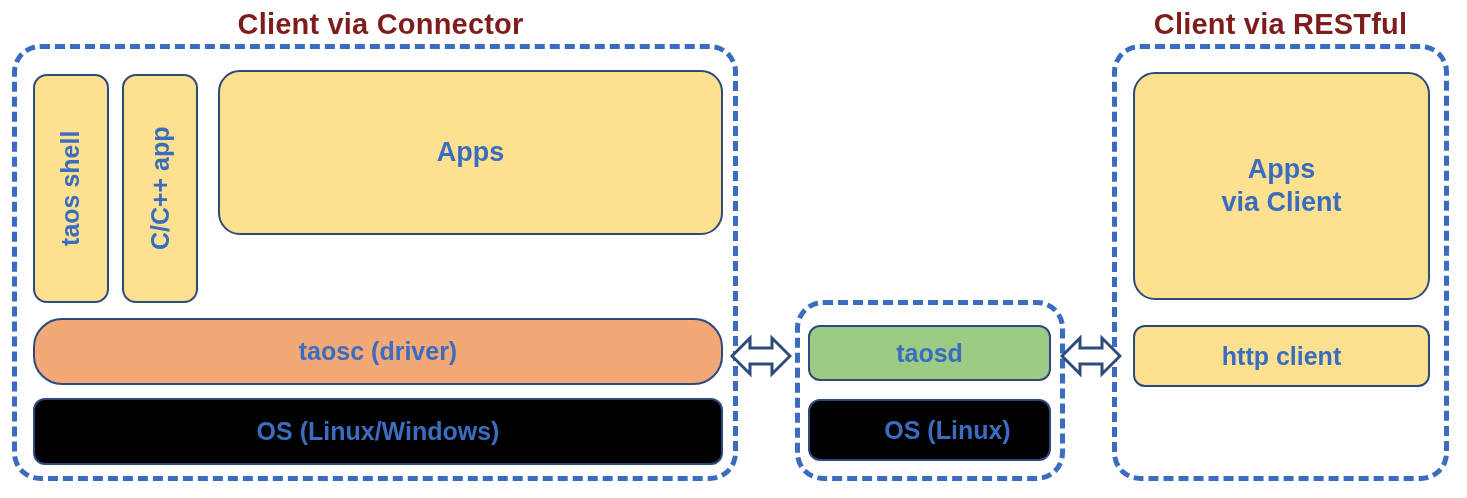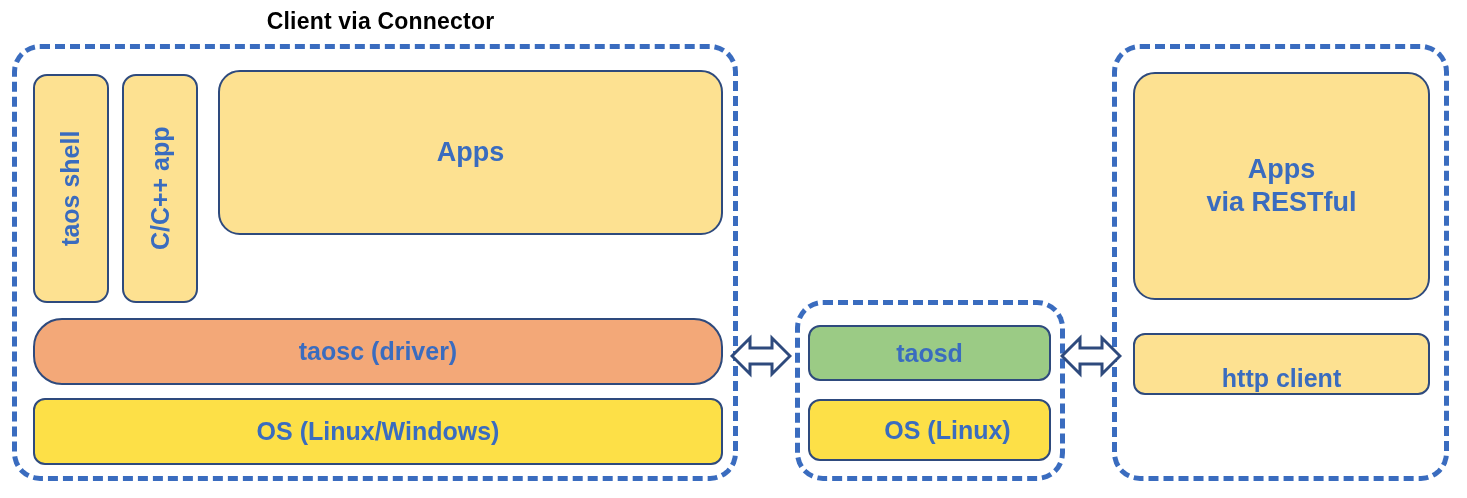--- a/index.html
+++ b/index.html
@@ -16,23 +16,23 @@
     position: relative;
     width: 1467px;
     height: 498px;
     background: #ffffff;
     overflow: hidden;
   }
 
   
   .section-title {
     position: absolute;
-    font-size: 23px;
+    font-size: 29px;
     font-weight: bold;
-    color: #000000;
+    color: #7f1d1d;
     text-align: center;
     white-space: nowrap;
     letter-spacing: 0.2px;
   }
   #title-connector { left: 127px;  top: 8px;  width: 507px; }
   #title-server    { left: 795px;  top: 8px;  width: 270px; }
   #title-restful   { left: 1112px; top: 8px;  width: 337px; }
 
   
   .panel {
@@ -56,21 +56,21 @@
     align-items: center;
     justify-content: center;
     text-align: center;
     color: #3a6cbf;
     font-weight: bold;
     line-height: 1.22;
   }
   .box.yellow { background: #fde191; }
   .box.gray   { background: #c0c0c0; }
   .box.orange { background: #f3a878; }
-  .box.blue   { background: #fde047; }
+  .box.blue   { background: #000000; }
   .box.green  { background: #9bcb85; }
 
   
   .vlabel span {
     display: block;
     transform: rotate(-90deg);
     white-space: nowrap;
   }
 
   
@@ -89,22 +89,22 @@
 
   
   #box-taosd       { left: 808px; top: 325px; width: 243px; height: 56px;
                      font-size: 25px; }
   #box-os-linux    { left: 808px; top: 399px; width: 243px; height: 62px;
                      font-size: 25px; padding-left: 36px; }
 
   
   #box-apps-rest   { left: 1133px; top: 72px;  width: 297px; height: 228px;
                      border-radius: 22px; font-size: 27px; }
-  #box-http-client { left: 1133px; top: 333px; width: 297px; height: 62px;
-                     font-size: 25px; align-items: flex-end; }
+  #box-http-client { left: 1133px; top: 325px; width: 297px; height: 62px;
+                     font-size: 25px; }
   #box-os-any      { left: 1133px; top: 399px; width: 297px; height: 62px;
                      font-size: 25px; }
 
   
   .arrow {
     position: absolute;
     width: 62px;
     height: 56px;
   }
   #arrow-left  { left: 730px;  top: 328px; }
@@ -112,20 +112,21 @@
   .arrow svg { display: block; width: 100%; height: 100%; }
 </style>
 </head>
 <body>
 
 <div id="diagram">
 
   <div class="section-title" id="title-connector">Client via Connector</div>
 
 
+  <div class="section-title" id="title-restful">Client via RESTful</div>
 
   <div class="panel" id="panel-connector"></div>
   <div class="panel" id="panel-server"></div>
   <div class="panel" id="panel-restful"></div>
 
   <div class="box yellow vlabel" id="box-taos-shell">
     <span>taos shell</span>
   </div>
 
   <div class="box yellow vlabel" id="box-cpp-app">
@@ -161,21 +162,21 @@
 
   <div class="arrow" id="arrow-right">
     <svg viewBox="0 0 62 56" xmlns="http://www.w3.org/2000/svg">
       <polygon points="2,28 20,10 20,20 42,20 42,10 60,28 42,46 42,36 20,36 20,46" fill="#ffffff" stroke="#2e4a7d" stroke-width="3" stroke-linejoin="miter"></polygon>
     </svg>
   </div>
 
   <div class="box yellow" id="box-apps-rest">
     <div>
       <div>Apps</div>
-      <div>via RESTful</div>
+      <div>via Client</div>
     </div>
   </div>
 
   <div class="box yellow" id="box-http-client">
     <span>http client</span>
   </div>
 
 
 </div>
 

